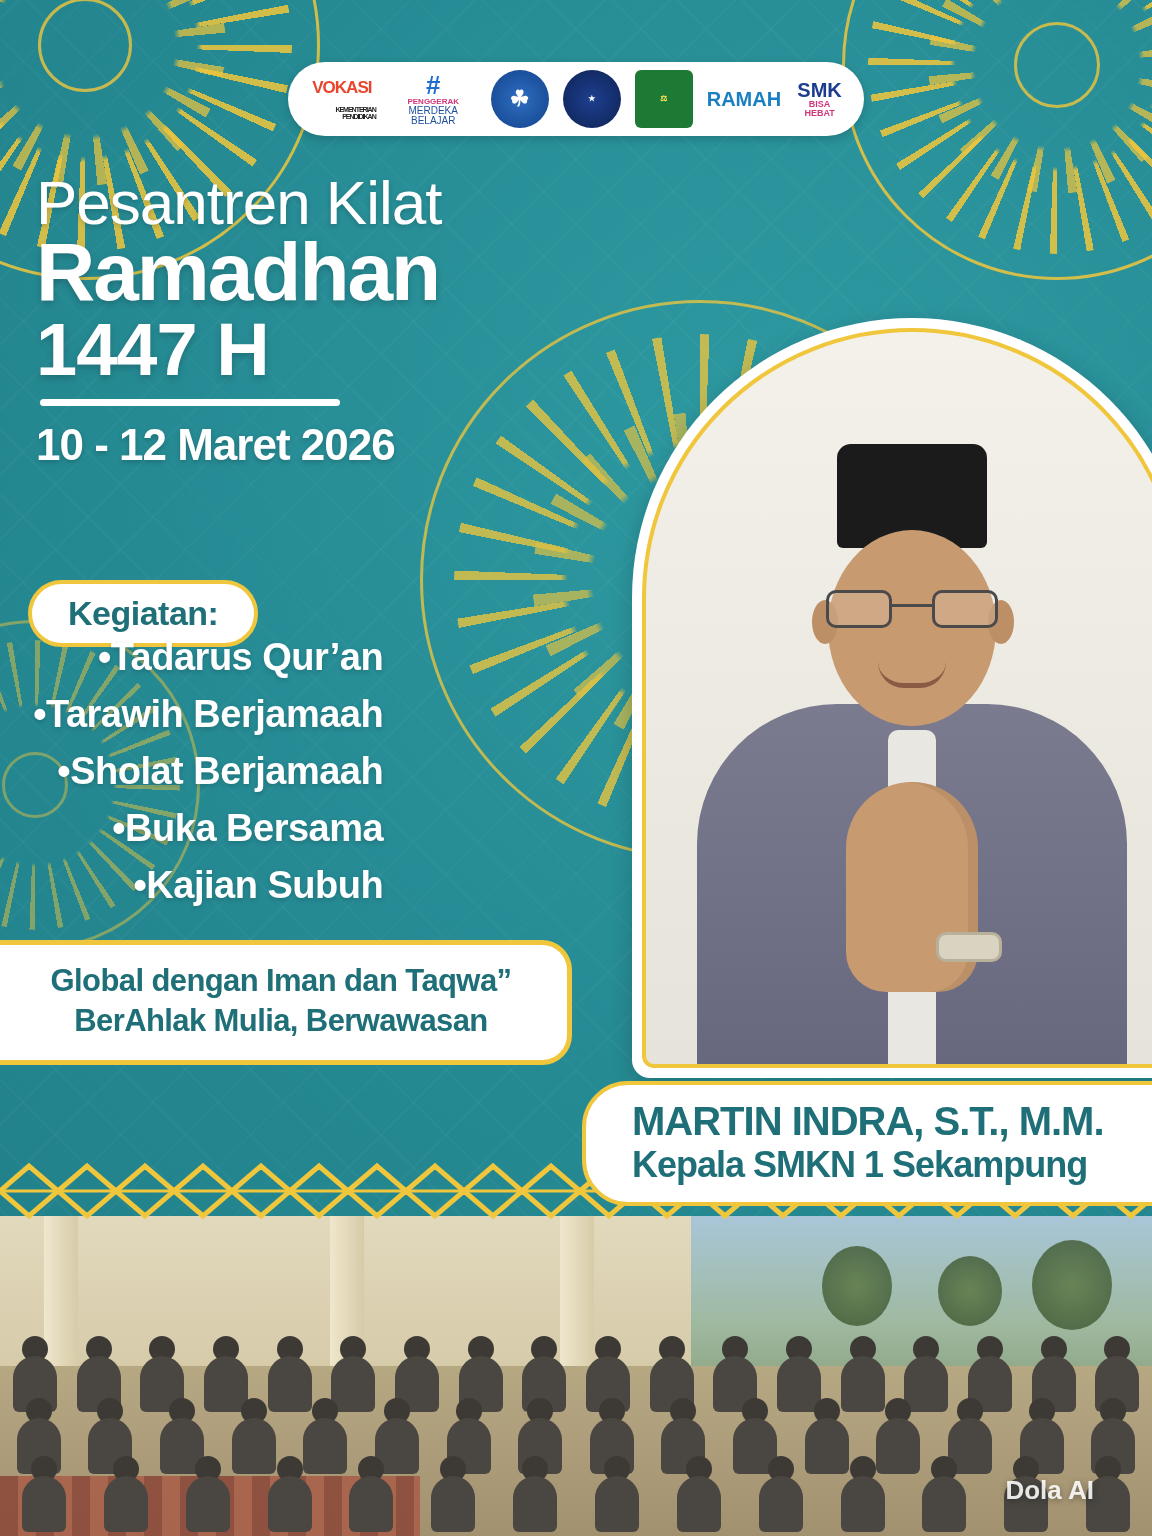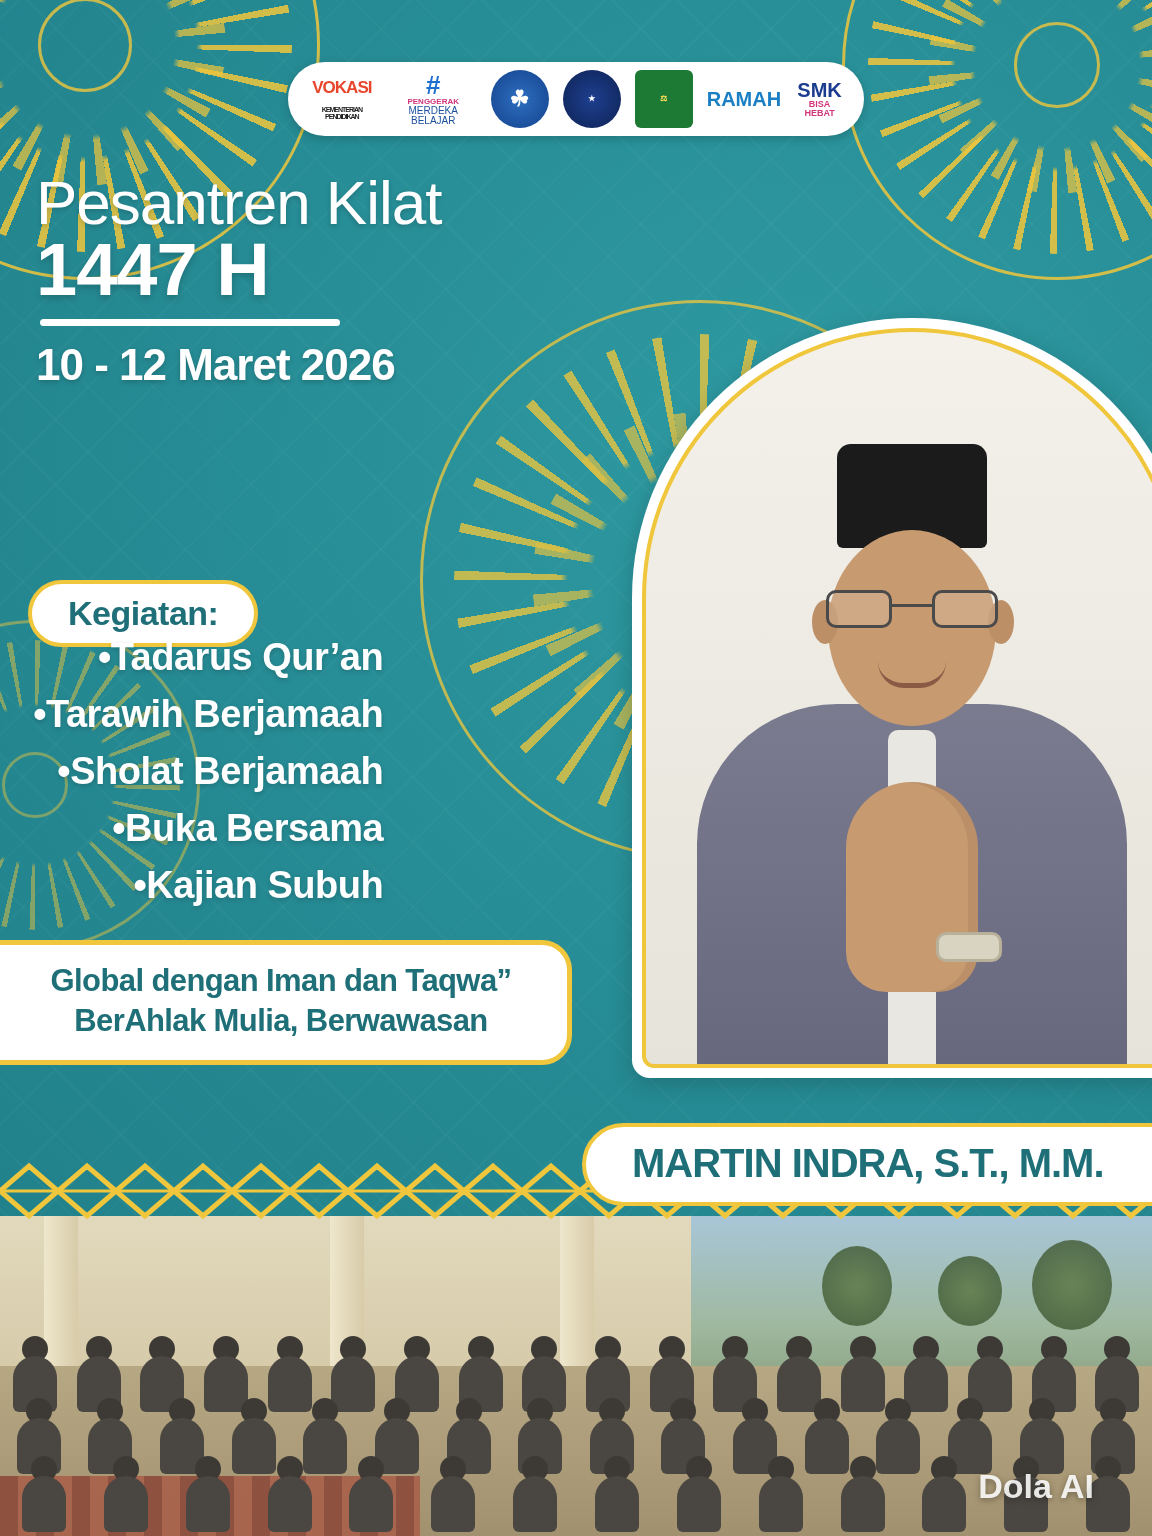--- a/index.html
+++ b/index.html
@@ -81,21 +81,21 @@
   }
   .logo-item {
     height: 58px;
     display: flex; align-items: center; justify-content: center;
     font-weight: bold;
     line-height: 1;
   }
   .logo-vokasi {
     color: #e8452c; font-size: 17px; letter-spacing: -1px;
     flex-direction: column; gap: 10px;
-    text-align: center;
+    text-align: right;
   }
   .logo-vokasi .sub { font-size: 7px; color: #222; font-weight: 700; }
   .logo-hash { flex-direction: column; text-align: center; }
   .logo-hash .h { color: #1f6fd0; font-size: 26px; }
   .logo-hash .t1 { font-size: 8px; color: #d2357a; font-weight: 800; }
   .logo-hash .t2 { font-size: 10px; color: #1b4f9c; font-weight: 400; }
   .logo-circle {
     width: 58px; height: 58px; border-radius: 50%;
     display:flex; align-items:center; justify-content:center;
     font-size: 9px; color:#fff; text-align:center; font-weight: 700;
@@ -353,21 +353,21 @@
     border-radius: 22px 22px 6px 6px;
     background: #4a4742;
   }
   .r1 { bottom: 120px; height: 80px; }
   .r2 { bottom: 58px;  height: 80px; }
   .r3 { bottom: 0px;   height: 80px; }
 
   .watermark {
     position: absolute; right: 58px; bottom: 30px;
     color: rgba(255,255,255,0.88);
-    font-size: 34px; font-weight: 700;
+    font-size: 26px; font-weight: 700;
     text-shadow: 0 2px 6px rgba(0,0,0,0.35);
     z-index: 9;
     margin-left: 20px;
   }
 </style>
 </head>
 <body>
 
 <div class="poster">
 
@@ -420,20 +420,21 @@
       <span class="a">RAMAH</span>
     </div>
     <div class="logo-item logo-smk">
       <span class="a">SMK</span>
       <span class="b">BISA HEBAT</span>
     </div>
   </div>
 
   <div class="headline">
     <div class="h-pesantren">Pesantren Kilat</div>
+    <div class="h-ramadhan">Ramadhan</div>
     <div class="h-year">1447 H</div>
     <div class="rule"></div>
     <div class="h-date">10 - 12 Maret 2026</div>
   </div>
 
   <div class="kegiatan-pill">
     <span>Kegiatan:</span>
   </div>
   <ul class="kegiatan-list">
     <li>Tadarus Qur’an</li>
@@ -466,20 +467,21 @@
         </div>
         <div class="fig-smile"></div>
         <div class="fig-hands"></div>
         <div class="fig-watch"></div>
       </div>
     </div>
   </div>
 
   <div class="nameplate">
     <div class="nm">MARTIN INDRA, S.T., M.M.</div>
+    <div class="role">Kepala SMKN 1 Sekampung</div>
   </div>
 
   <svg class="chain" viewBox="0 0 1152 58" preserveAspectRatio="none">
     <g fill="none" stroke="#f0c63c" stroke-width="5">
       <path d="M0 29 L29 4 L58 29 L29 54 Z M58 29 L87 4 L116 29 L87 54 Z M116 29 L145 4 L174 29 L145 54 Z M174 29 L203 4 L232 29 L203 54 Z M232 29 L261 4 L290 29 L261 54 Z M290 29 L319 4 L348 29 L319 54 Z M348 29 L377 4 L406 29 L377 54 Z M406 29 L435 4 L464 29 L435 54 Z M464 29 L493 4 L522 29 L493 54 Z M522 29 L551 4 L580 29 L551 54 Z M580 29 L609 4 L638 29 L609 54 Z M638 29 L667 4 L696 29 L667 54 Z M696 29 L725 4 L754 29 L725 54 Z M754 29 L783 4 L812 29 L783 54 Z M812 29 L841 4 L870 29 L841 54 Z M870 29 L899 4 L928 29 L899 54 Z M928 29 L957 4 L986 29 L957 54 Z M986 29 L1015 4 L1044 29 L1015 54 Z M1044 29 L1073 4 L1102 29 L1073 54 Z M1102 29 L1131 4 L1160 29 L1131 54 Z"></path>
       <path d="M0 29 H1152" stroke-width="3"></path>
     </g>
   </svg>
 
   <div class="bottom-photo">

